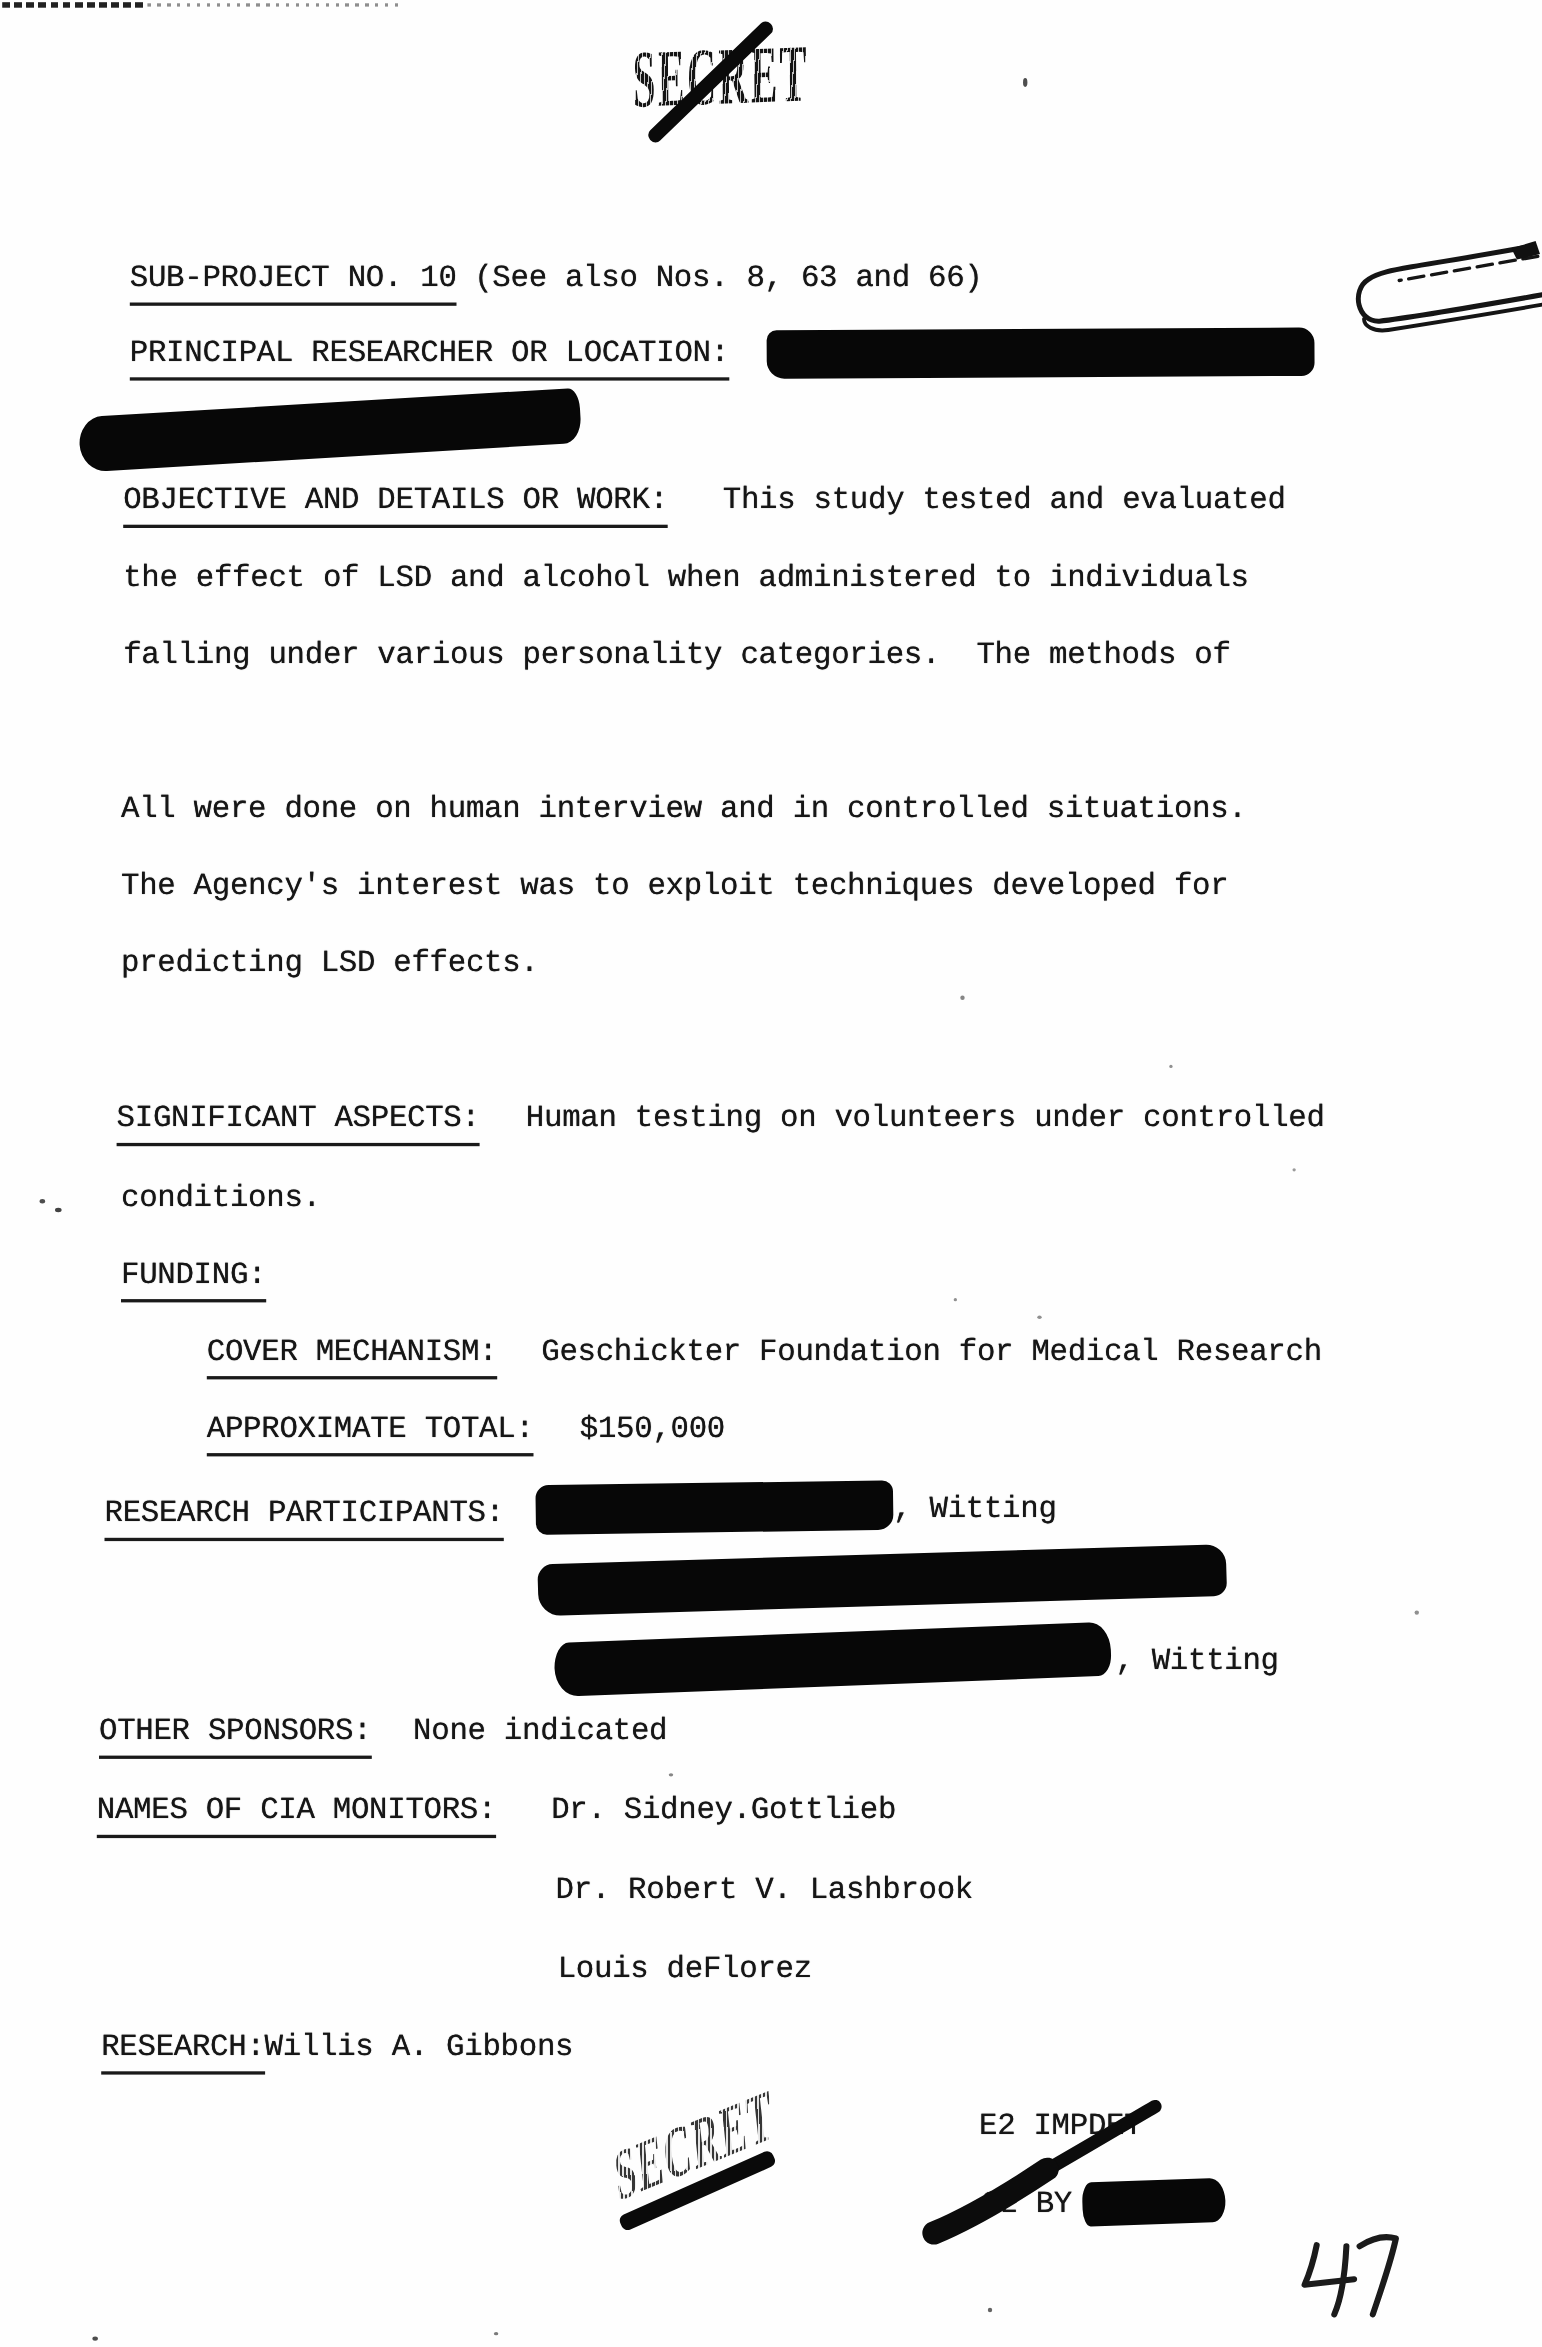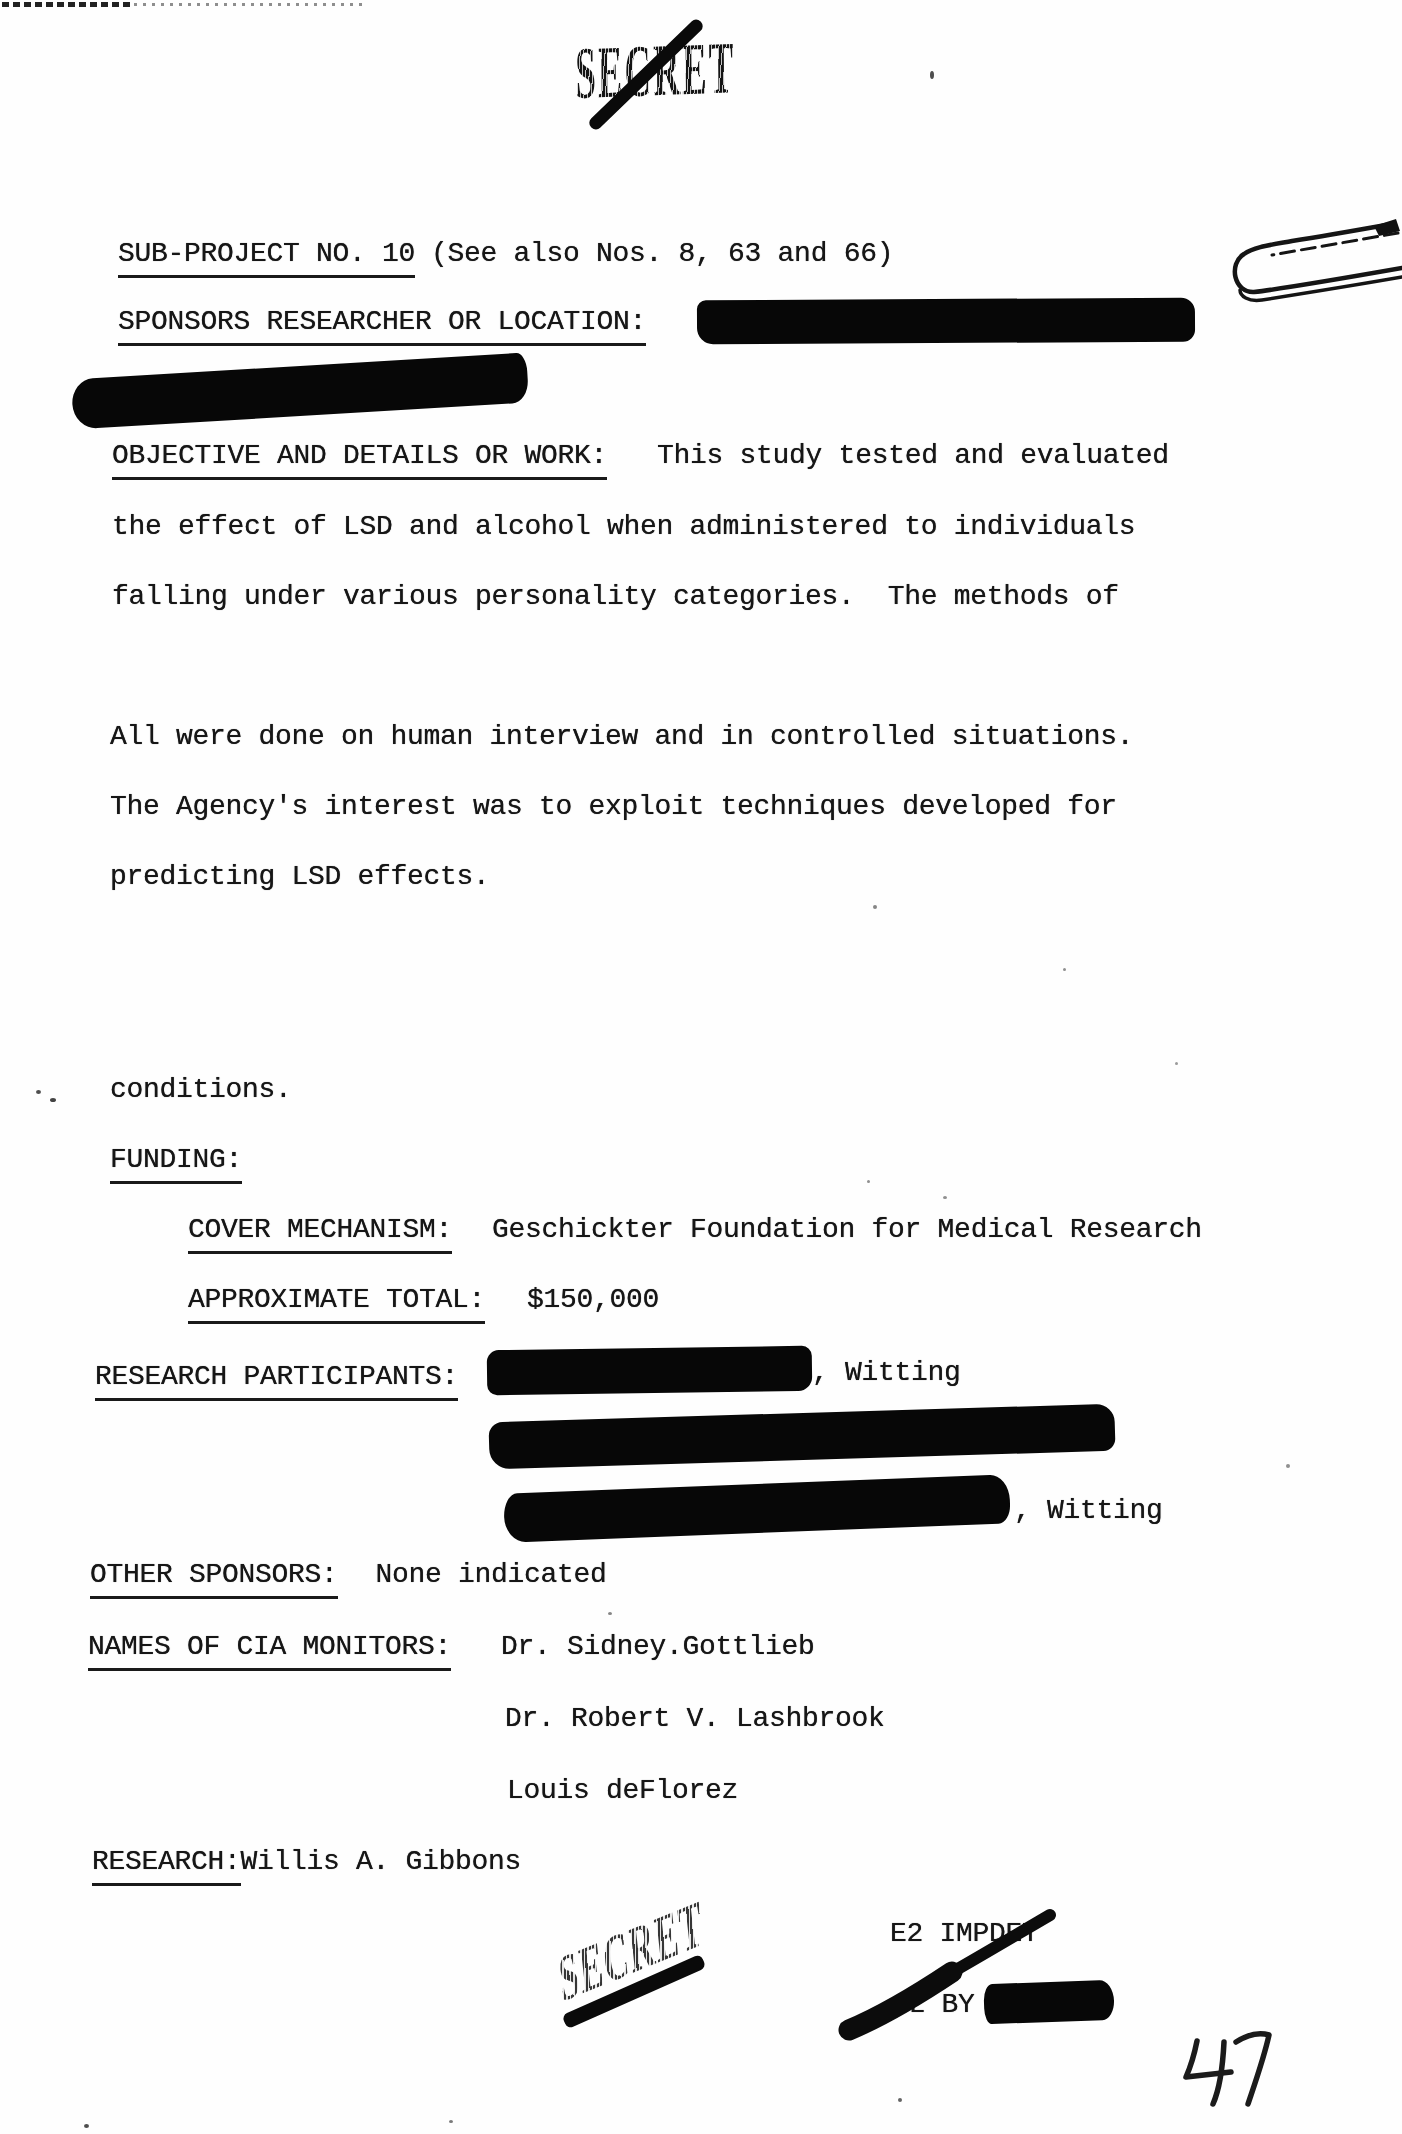--- a/index.html
+++ b/index.html
@@ -45,32 +45,33 @@
 <div class="page">
 
   <div class="dashes-a"></div>
   <div class="dashes-b"></div>
 
   <div class="stamp stamp-top">SECRET</div>
   <div class="strike strike-top"></div>
 
   <div class="line" style="top:238px;left:118px"><span class="lbl">SUB-PROJECT NO. 10</span><span class="val" style="margin-left:16px">(See also Nos. 8, 63 and 66)</span></div>
 
-  <div class="line" style="top:306px;left:118px"><span class="lbl">SPONSORS RESEARCHER OR LOCATION:</span></div>
+  <div class="line" style="top:306px;left:118px"><span class="lbl">PRINCIPAL RESEARCHER OR LOCATION:</span></div>
   <div class="redaction" style="left:697px;top:299px;width:498px;height:44px;border-radius:9px 14px 12px 16px;transform:rotate(-0.3deg)"></div>
   <div class="redaction" style="left:72px;top:366px;width:456px;height:50px;border-radius:26px 12px 20px 28px / 60% 45% 55% 60%;transform:rotate(-3.4deg)"></div>
 
   <div class="line" style="top:440px;left:112px"><span class="lbl">OBJECTIVE AND DETAILS OR WORK:</span><span class="val" style="margin-left:50px">This study tested and evaluated</span></div>
   <div class="line" style="top:511px;left:112px">the effect of LSD and alcohol when administered to individuals</div>
   <div class="line" style="top:581px;left:112px">falling under various personality categories.  The methods of</div>
   <div class="line" style="top:721px;left:110px">All were done on human interview and in controlled situations.</div>
   <div class="line" style="top:791px;left:110px">The Agency's interest was to exploit techniques developed for</div>
   <div class="line" style="top:861px;left:110px">predicting LSD effects.</div>
 
 
+  <div class="line" style="top:1002px;left:106px"><span class="lbl">SIGNIFICANT ASPECTS:</span><span class="val" style="margin-left:42px">Human testing on volunteers under controlled</span></div>
   <div class="line" style="top:1074px;left:110px">conditions.</div>
 
   <div class="line" style="top:1144px;left:110px"><span class="lbl">FUNDING:</span></div>
 
   <div class="line" style="top:1214px;left:188px"><span class="lbl">COVER MECHANISM:</span><span class="val" style="margin-left:40px">Geschickter Foundation for Medical Research</span></div>
 
   <div class="line" style="top:1284px;left:188px"><span class="lbl">APPROXIMATE TOTAL:</span><span class="val" style="margin-left:42px">$150,000</span></div>
 
   <div class="line" style="top:1361px;left:95px"><span class="lbl">RESEARCH PARTICIPANTS:</span></div>
   <div class="redaction" style="left:487px;top:1348px;width:325px;height:45px;border-radius:12px 10px 14px 10px;transform:rotate(-0.8deg)"></div>

